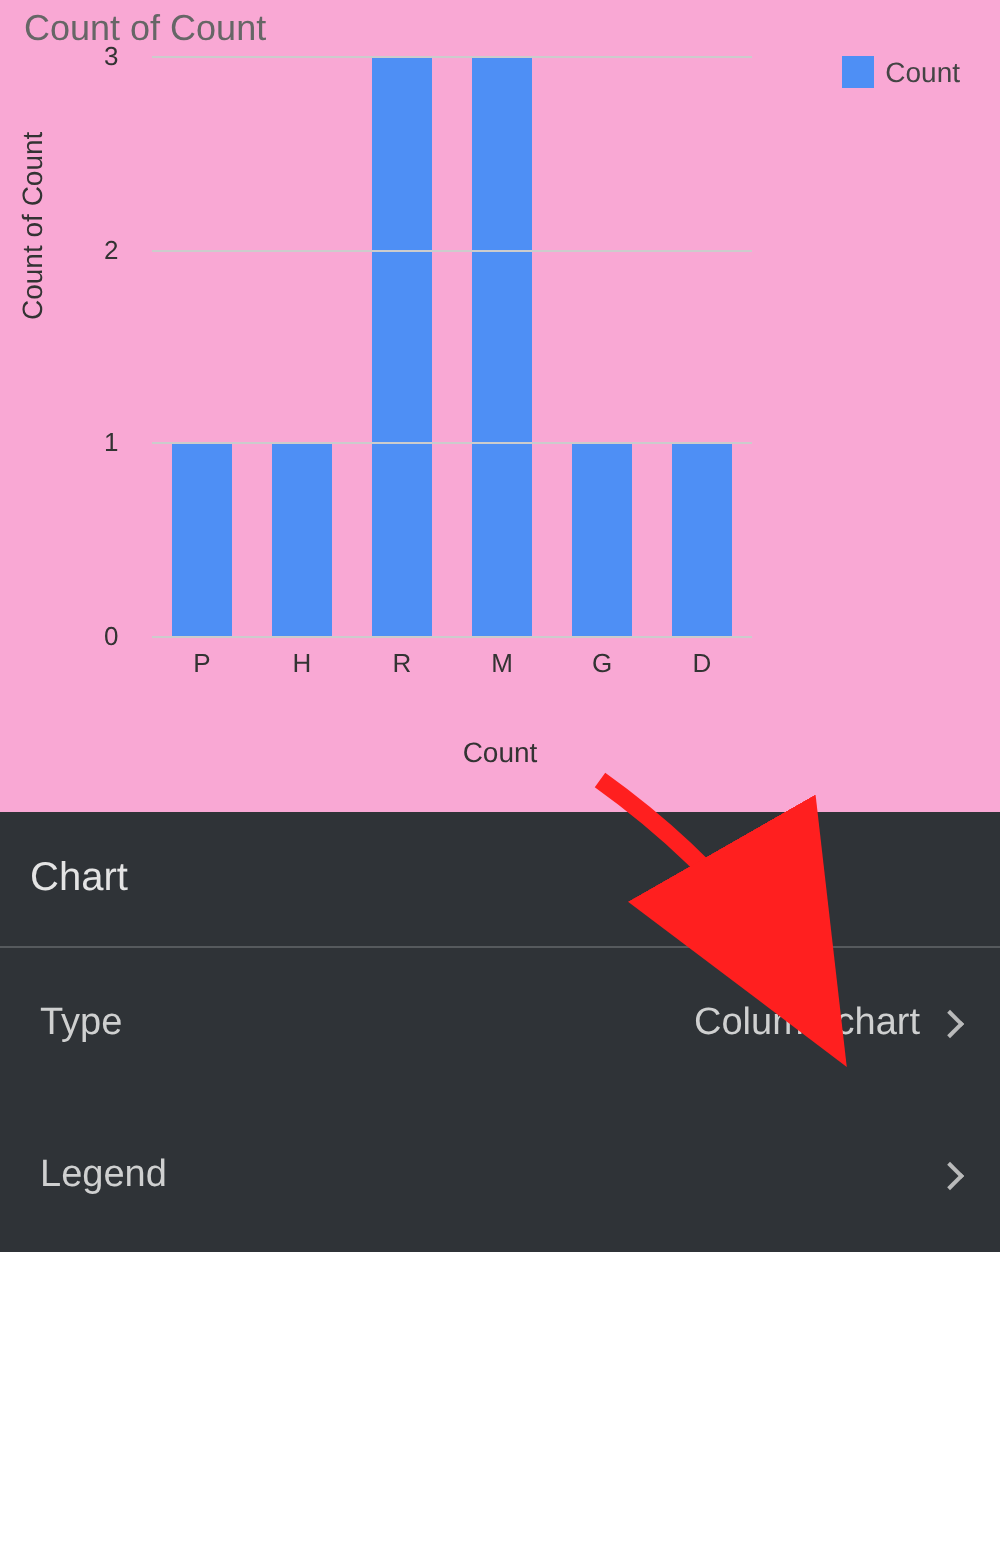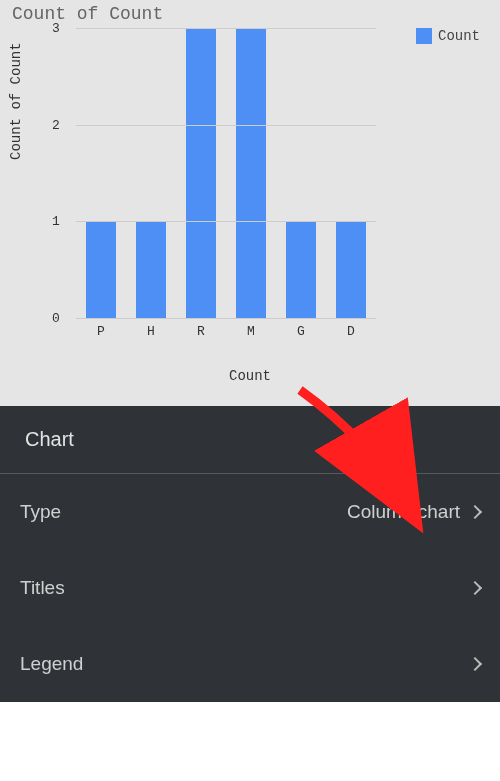--- a/index.html
+++ b/index.html
@@ -1,33 +1,33 @@
 <!DOCTYPE html>
 <html><head>
 <meta charset="utf-8">
 <style>
   * { box-sizing: border-box; margin: 0; padding: 0; }
   html, body { width: 500px; height: 781px; font-family: Arial, Helvetica, sans-serif; background:#fff; }
-  .top-area { width:100%; height:406px; position:relative; background:#e5e5e5;font-family:Liberation Mono, monospace; }
+  .top-area { width:100%; height:406px; position:relative; background:#f9a8d4; }
   .chart-title { position:absolute; top:4px; left:12px; font-size:18px; color:#666; }
   .legend { position:absolute; top:28px; right:20px; display:flex; align-items:center; gap:6px; font-size:14px; color:#444; }
   .legend-swatch { width:16px; height:16px; background:#4e8ff5; }
   .yaxis-label { position:absolute; left:8px; top:160px; transform:rotate(-90deg); transform-origin:left top; font-size:14px; color:#333; }
   .xaxis-label { position:absolute; bottom:22px; left:0; right:0; text-align:center; font-size:14px; color:#333; }
   .plot { position:absolute; left:76px; top:28px; width:300px; height:290px; }
   .grid-line { position:absolute; left:0; right:0; height:1px; background:#ccc; }
   .y-tick { position:absolute; left:-24px; font-size:13px; color:#333; transform:translateY(-50%); }
   .bars { position:absolute; left:0; right:0; bottom:0; height:100%; }
   .bar { position:absolute; bottom:0; width:30px; background:#4e8ff5; }
   .x-ticks { position:absolute; left:76px; top:324px; width:300px; height:20px; }
   .x-tick { position:absolute; font-size:13px; color:#333; transform:translateX(-50%); }
   .arrow-svg { position:absolute; left:0; top:0; width:500px; height:560px; pointer-events:none; }
 
   .bottom-panel { position:absolute; top:406px; left:0; width:500px; background:#2f3337; color:#e9eaea; }
-  .panel-header { padding:22px 25px; font-size:20px; color:#e4e4e4; border-bottom:1px solid #565a5d; }
+  .panel-header { padding:22px 15px; font-size:20px; color:#e4e4e4; border-bottom:1px solid #565a5d; }
   .panel-row { display:flex; align-items:center; justify-content:space-between; height:76px; padding:0 20px; font-size:19px; color:#cfd0d0; cursor:pointer; }
   .panel-row .value { display:flex; align-items:center; gap:10px; color:#cfd0d0; }
   .chevron { display:inline-block; width:10px; height:10px; border-right:2px solid #b9baba; border-top:2px solid #b9baba; transform:rotate(45deg); }
 </style>
 </head>
 <body>
 
 <div class="top-area">
   <div class="chart-title">Count of Count</div>
 
@@ -73,27 +73,20 @@
 
   <div class="panel-row">
     <span>Type</span>
     <span class="value">
       <span>Column chart</span>
       <span class="chevron"></span>
     </span>
   </div>
 
 
-  <div class="panel-row">
-    <span>Titles</span>
-    <span class="value">
-      <span></span>
-      <span class="chevron"></span>
-    </span>
-  </div>
 
   <div class="panel-row">
     <span>Legend</span>
     <span class="value">
       <span></span>
       <span class="chevron"></span>
     </span>
   </div>
 </div>
 

